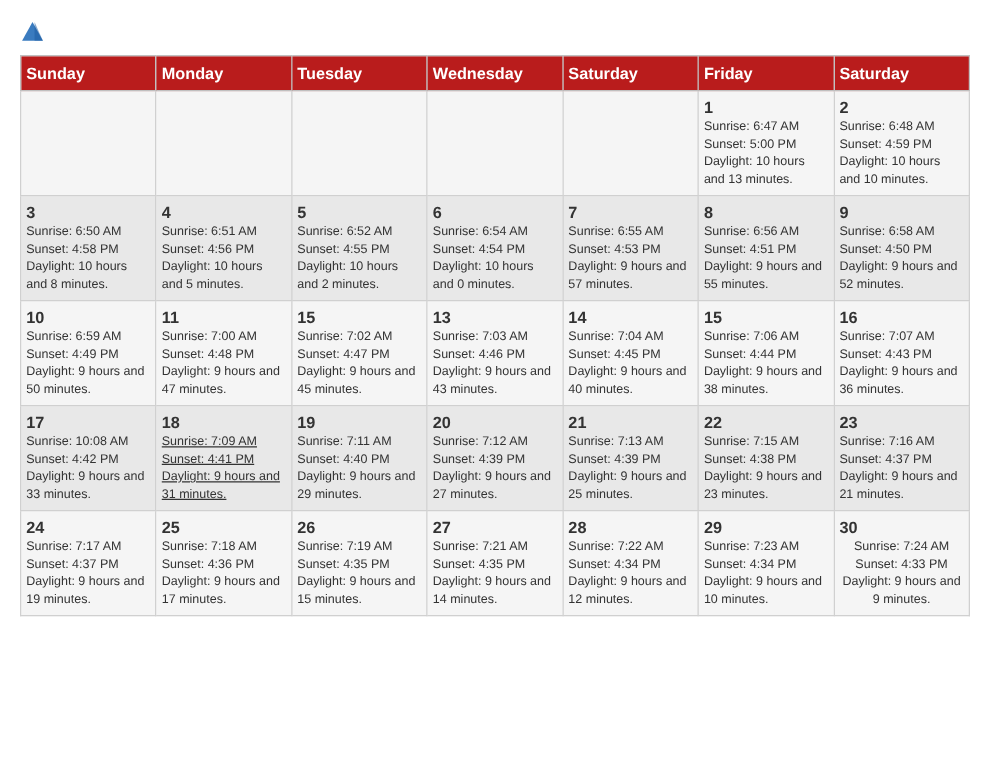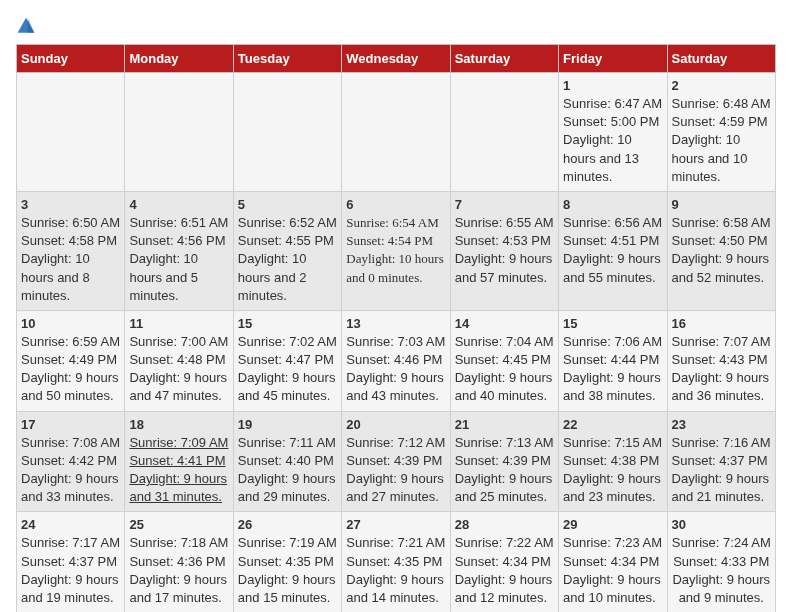--- a/index.html
+++ b/index.html
@@ -66,21 +66,21 @@
     tbody tr:nth-child(even) td {
       background-color: #e8e8e8;
     }
     .day-number {
       font-weight: bold;
       font-size: 13px;
       display: block;
       margin-bottom: 2px;
     }
     .day-info {
-      font-size: 13px;
+      font-size: 10px;
       line-height: 1.4;
       color: #333;
     }
     .empty-cell {
       background-color: #f5f5f5;
     }
   </style>
 </head>
 <body>
 
@@ -147,21 +147,21 @@
 Daylight: 10 hours and 5 minutes.</div>
         </td>
         <td>
           <span class="day-number">5</span>
           <div class="day-info" style="white-space: pre-line;">Sunrise: 6:52 AM
 Sunset: 4:55 PM
 Daylight: 10 hours and 2 minutes.</div>
         </td>
         <td>
           <span class="day-number">6</span>
-          <div class="day-info" style="white-space: pre-line; font-family: Liberation Serif, serif;">Sunrise: 6:54 AM
+          <div class="day-info" style="white-space: pre-line;">Sunrise: 6:54 AM
 Sunset: 4:54 PM
 Daylight: 10 hours and 0 minutes.</div>
         </td>
         <td>
           <span class="day-number">7</span>
           <div class="day-info" style="white-space: pre-line;">Sunrise: 6:55 AM
 Sunset: 4:53 PM
 Daylight: 9 hours and 57 minutes.</div>
         </td>
         <td>
@@ -217,21 +217,21 @@
         <td>
           <span class="day-number">16</span>
           <div class="day-info" style="white-space: pre-line;">Sunrise: 7:07 AM
 Sunset: 4:43 PM
 Daylight: 9 hours and 36 minutes.</div>
         </td>
       </tr>
       <tr>
         <td>
           <span class="day-number">17</span>
-          <div class="day-info" style="white-space: pre-line;">Sunrise: 7:08 AM
+          <div class="day-info" style="white-space: pre-line;">Sunrise: 10:08 AM
 Sunset: 4:42 PM
 Daylight: 9 hours and 33 minutes.</div>
         </td>
         <td>
           <span class="day-number">18</span>
           <div class="day-info" style="white-space: pre-line; text-decoration: underline;">Sunrise: 7:09 AM
 Sunset: 4:41 PM
 Daylight: 9 hours and 31 minutes.</div>
         </td>
         <td>

